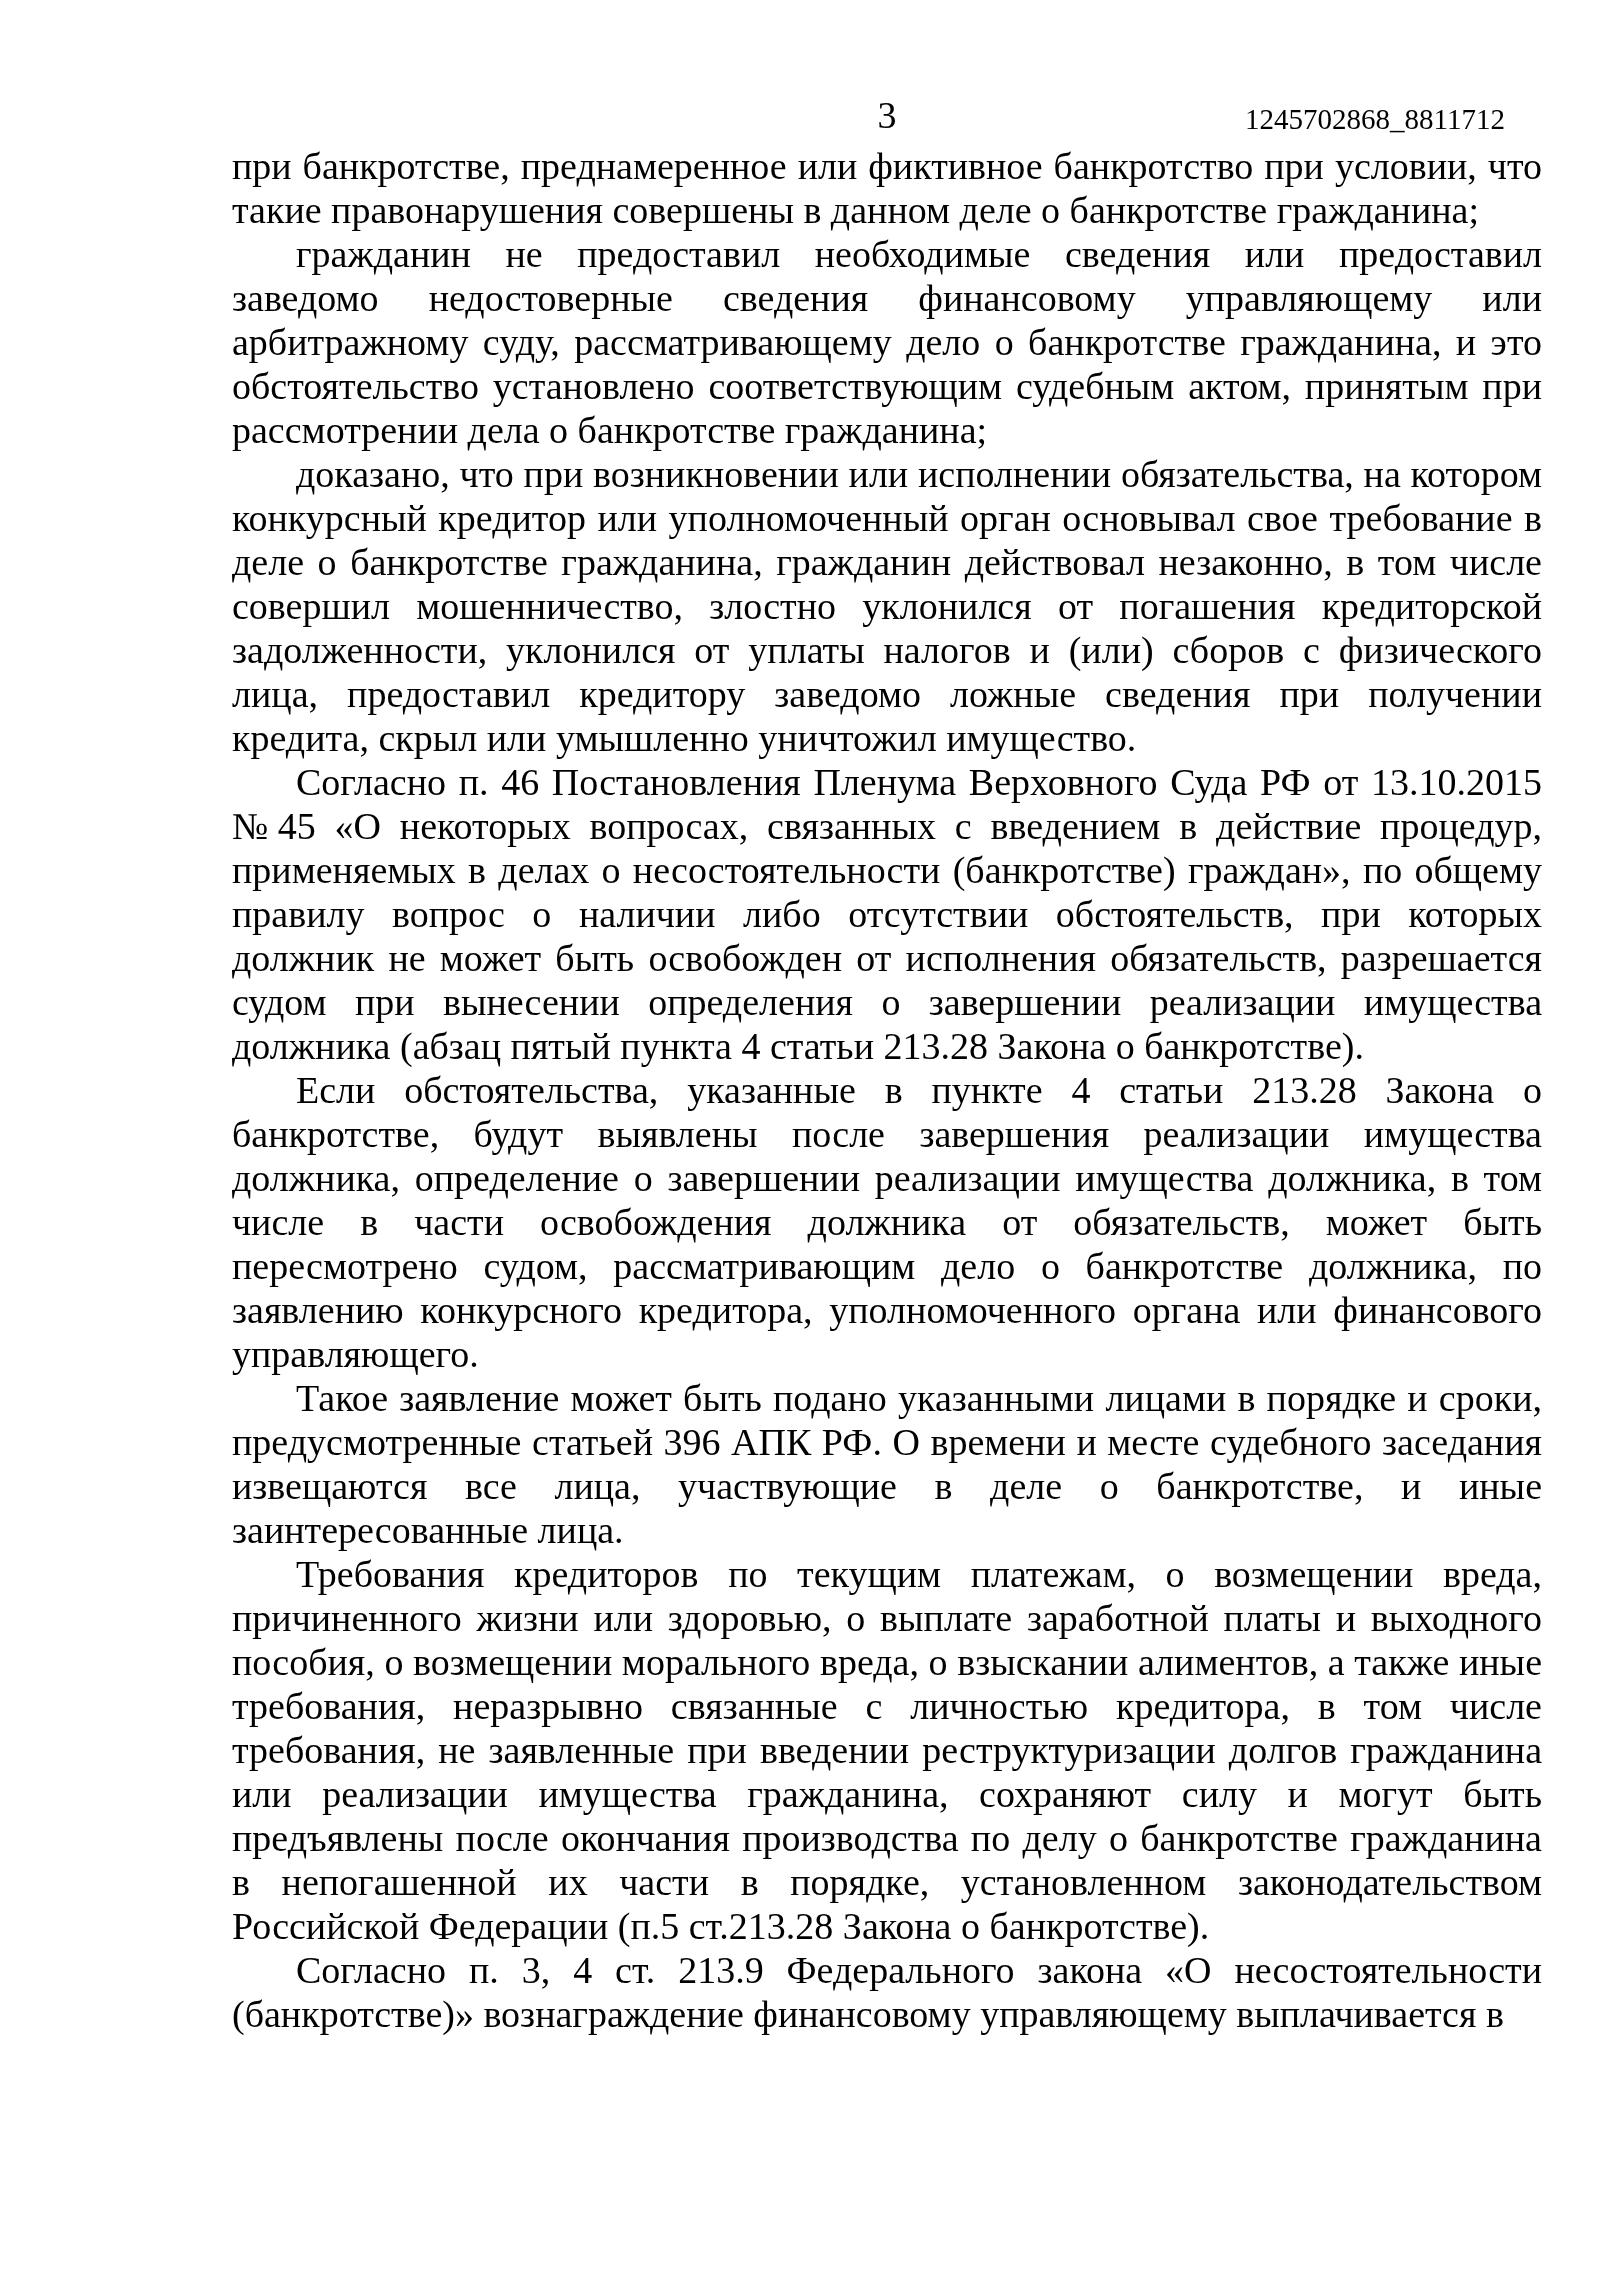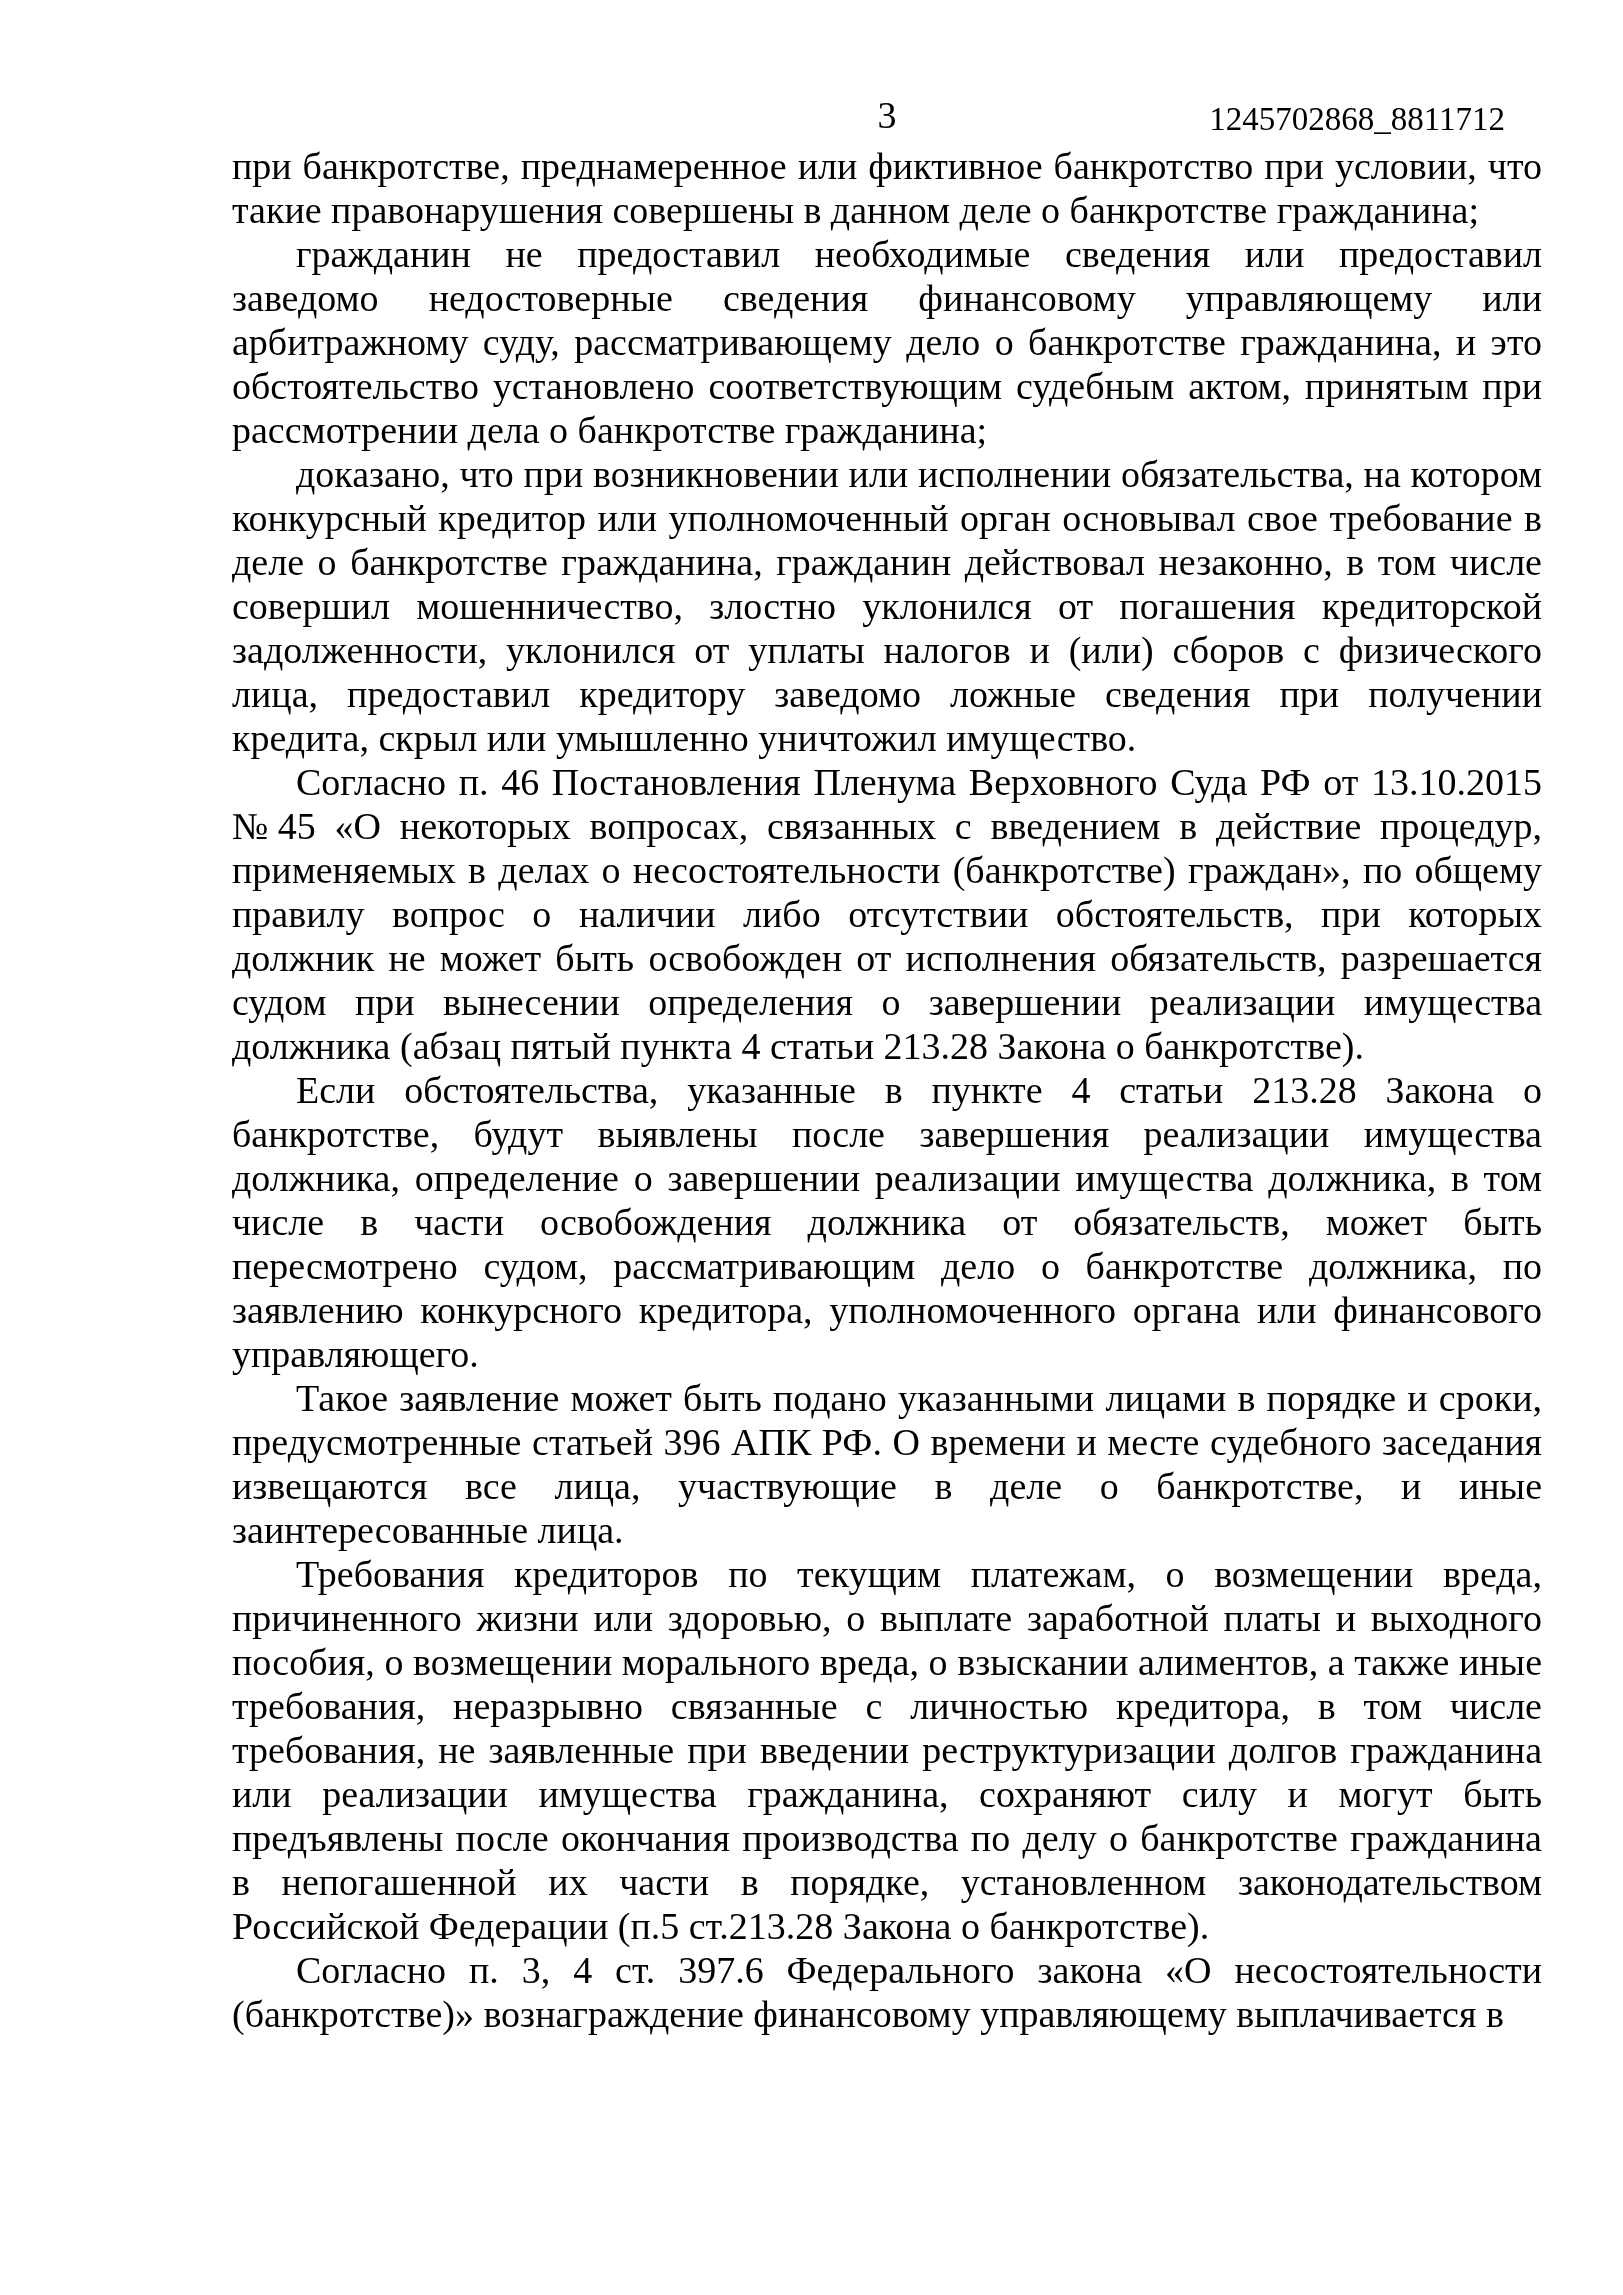--- a/index.html
+++ b/index.html
@@ -27,21 +27,21 @@
   }
   .page-number {
     display: block;
     text-align: center;
     font-size: 38px;
   }
   .document-id {
     position: absolute;
     top: 3.9px;
     right: 37px;
-    font-size: 33px;
+    font-size: 29px;
     white-space: nowrap;
     text-align: right;
   }
   .document-body {
     position: absolute;
     top: 144px;
     left: 232px;
     width: 1310px;
     font-size: 38px;
     line-height: 44px;
@@ -68,17 +68,17 @@
   </header>
 
   <main class="document-body">
     <p class="no-indent">при банкротстве, преднамеренное или фиктивное банкротство при условии, что такие правонарушения совершены в данном деле о банкротстве гражданина;</p>
     <p>гражданин не предоставил необходимые сведения или предоставил заведомо недостоверные сведения финансовому управляющему или арбитражному суду, рассматривающему дело о банкротстве гражданина, и это обстоятельство установлено соответствующим судебным актом, принятым при рассмотрении дела о банкротстве гражданина;</p>
     <p>доказано, что при возникновении или исполнении обязательства, на котором конкурсный кредитор или уполномоченный орган основывал свое требование в деле о банкротстве гражданина, гражданин действовал незаконно, в том числе совершил мошенничество, злостно уклонился от погашения кредиторской задолженности, уклонился от уплаты налогов и (или) сборов с физического лица, предоставил кредитору заведомо ложные сведения при получении кредита, скрыл или умышленно уничтожил имущество.</p>
     <p>Согласно п. 46 Постановления Пленума Верховного Суда РФ от 13.10.2015 №45 «О некоторых вопросах, связанных с введением в действие процедур, применяемых в делах о несостоятельности (банкротстве) граждан», по общему правилу вопрос о наличии либо отсутствии обстоятельств, при которых должник не может быть освобожден от исполнения обязательств, разрешается судом при вынесении определения о завершении реализации имущества должника (абзац пятый пункта 4 статьи 213.28 Закона о банкротстве).</p>
     <p>Если обстоятельства, указанные в пункте 4 статьи 213.28 Закона о банкротстве, будут выявлены после завершения реализации имущества должника, определение о завершении реализации имущества должника, в том числе в части освобождения должника от обязательств, может быть пересмотрено судом, рассматривающим дело о банкротстве должника, по заявлению конкурсного кредитора, уполномоченного органа или финансового управляющего.</p>
     <p>Такое заявление может быть подано указанными лицами в порядке и сроки, предусмотренные статьей 396 АПК РФ. О времени и месте судебного заседания извещаются все лица, участвующие в деле о банкротстве, и иные заинтересованные лица.</p>
     <p>Требования кредиторов по текущим платежам, о возмещении вреда, причиненного жизни или здоровью, о выплате заработной платы и выходного пособия, о возмещении морального вреда, о взыскании алиментов, а также иные требования, неразрывно связанные с личностью кредитора, в том числе требования, не заявленные при введении реструктуризации долгов гражданина или реализации имущества гражданина, сохраняют силу и могут быть предъявлены после окончания производства по делу о банкротстве гражданина в непогашенной их части в порядке, установленном законодательством Российской Федерации (п.5 ст.213.28 Закона о банкротстве).</p>
-    <p>Согласно п. 3, 4 ст. 397.6 Федерального закона «О несостоятельности (банкротстве)» вознаграждение финансовому управляющему выплачивается в</p>
+    <p>Согласно п. 3, 4 ст. 213.9 Федерального закона «О несостоятельности (банкротстве)» вознаграждение финансовому управляющему выплачивается в</p>
   </main>
 
 </div>
 
 
 </body></html>

